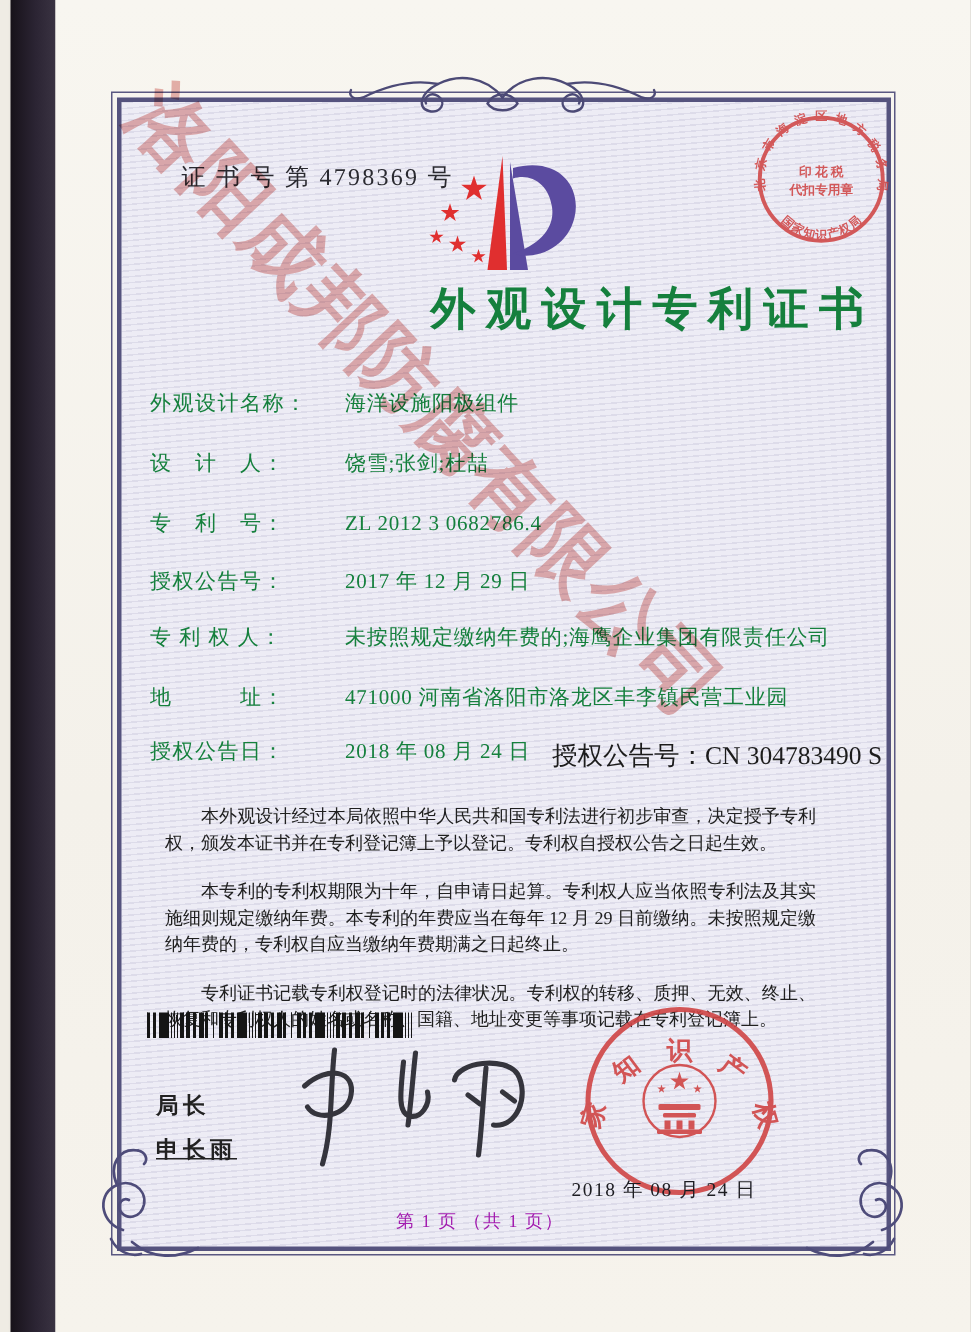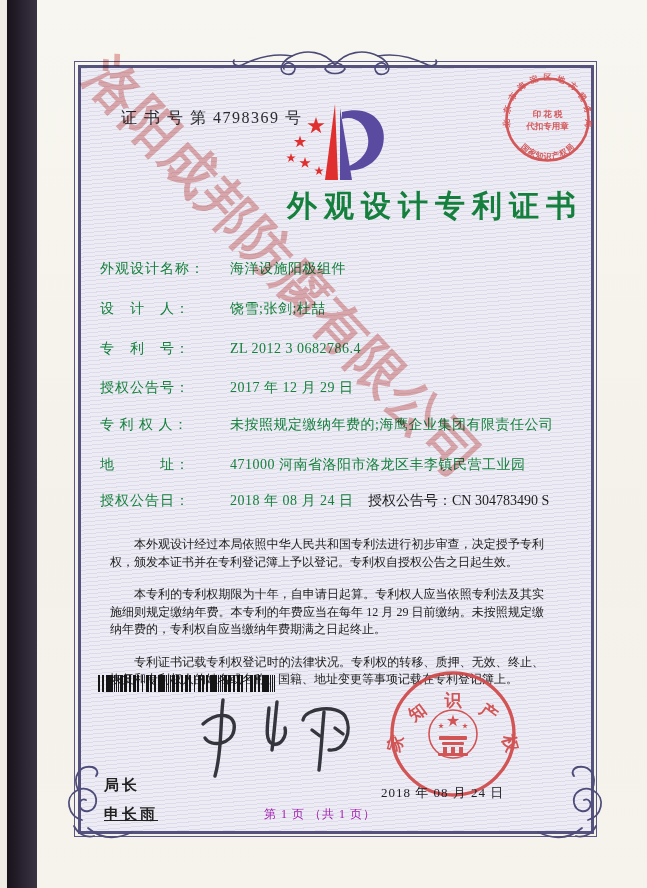--- a/index.html
+++ b/index.html
@@ -20,31 +20,31 @@
   svg{display:block;}
   .ornament{position:absolute;z-index:2;}
   .content{position:absolute;inset:0;z-index:3;color:#1c1c1c;}
   .cert-no{position:absolute;left:121px;top:108px;font-size:16px;letter-spacing:1.5px;color:#2a2a30;}
   .logo{position:absolute;left:278px;top:100px;z-index:3;}
   .title{position:absolute;left:63px;top:186px;width:520px;text-align:right;
         font-size:30px;font-weight:700;letter-spacing:7px;color:#15803d;}
   .field-row{position:absolute;left:100px;font-size:14px;white-space:nowrap;color:#15803d;}
   .field-label{display:inline-block;min-width:130px;letter-spacing:1px;}
   .field-value{letter-spacing:.5px;}
-  .grant-no{position:absolute;left:368px;top:492px;font-size:14px;white-space:nowrap;}
+  .grant-no{position:absolute;left:368px;top:492px;font-size:17px;white-space:nowrap;}
   .body-text{position:absolute;left:95px;top:521px;width:464px;font-size:12px;
         line-height:17.5px;text-align:justify;color:#202020;}
   .body-text p{margin:15px;text-indent:2em;}
   .barcode{position:absolute;left:98px;top:675px;width:178px;height:17px;
         background-image:
           repeating-linear-gradient(90deg,#151515 0 2px,transparent 2px 5px,#151515 5px 6px,transparent 6px 9px,#151515 9px 12px,transparent 12px 13px),
           repeating-linear-gradient(90deg,#151515 0 1px,transparent 1px 4px);}
   .signer-title,.signer-name{position:absolute;left:104px;
         font-family:"Liberation Sans","DejaVu Sans",sans-serif;
-        font-size:15px;font-weight:600;letter-spacing:3px;color:#222;margin-top:48px;}
+        font-size:15px;font-weight:600;letter-spacing:3px;color:#222;}
   .signer-title{top:728px;}
   .signer-name{top:757px;text-decoration:underline;}
   .signature{position:absolute;left:185px;top:686px;z-index:5;}
   .watermark{position:absolute;left:122px;top:42px;z-index:4;white-space:nowrap;
         font-size:54px;font-weight:700;letter-spacing:1px;color:rgba(203,77,70,.42);
         transform:rotate(47deg);transform-origin:0 0;mix-blend-mode:multiply;}
   .tax-seal{position:absolute;left:501px;top:73px;z-index:5;opacity:.88;}
   .office-seal{position:absolute;left:383px;top:664px;z-index:5;opacity:.9;}
   .seal-date{position:absolute;left:381px;top:784px;z-index:6;font-size:13px;
         letter-spacing:1px;color:#1d1d22;white-space:nowrap;}

